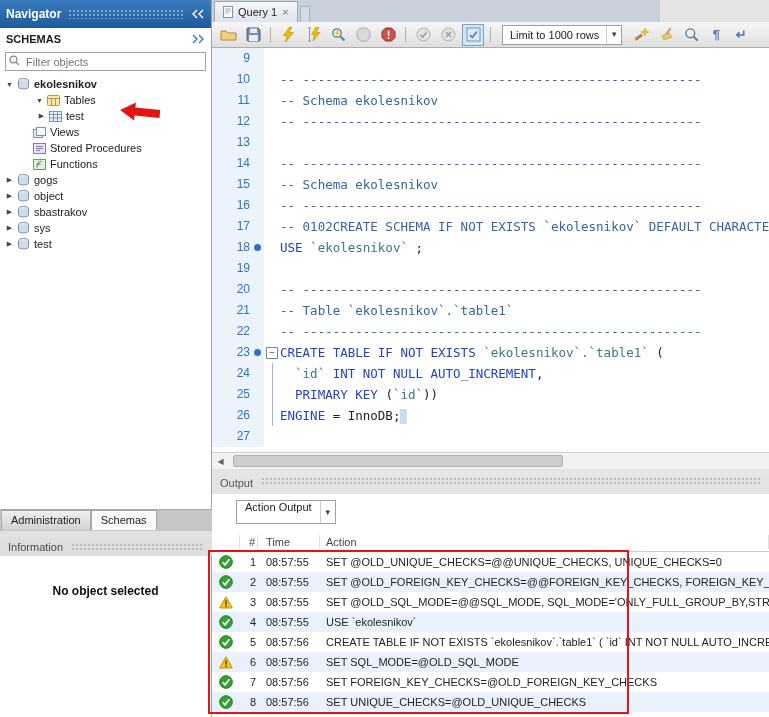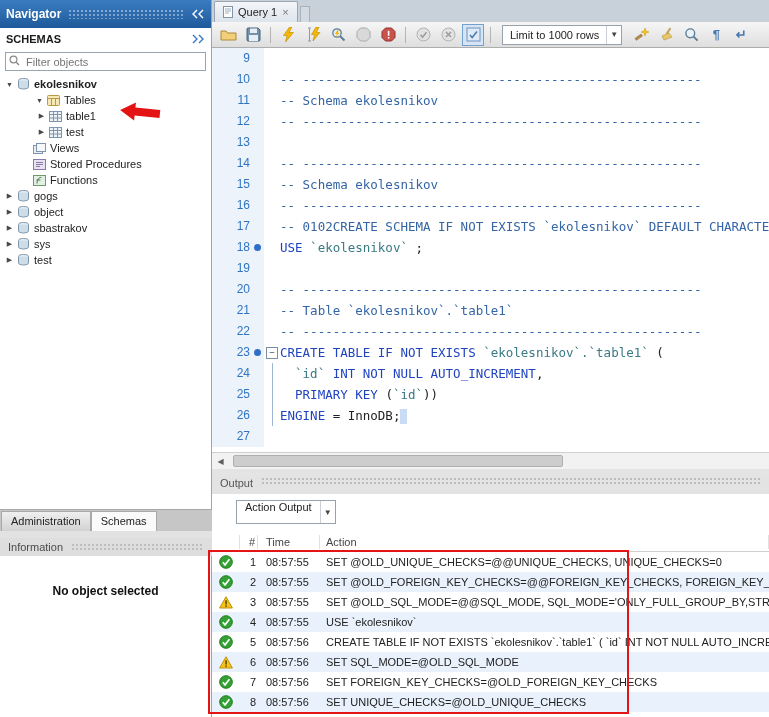--- a/index.html
+++ b/index.html
@@ -14,31 +14,31 @@
 .schemas-row .sp{flex:1;}
 .filter-row{padding:2px 5px;position:relative;background:#fff;}
 .filter-input{width:100%;height:19px;border:1px solid #9aa4ae;font-size:11px;padding:1px 4px 1px 20px;color:#333;font-family:inherit;}
 .filter-mag{position:absolute;left:9px;top:5px;line-height:0;}
 .tree{padding-top:3px;background:#fff;}
 .tree-item{height:16px;display:flex;align-items:center;cursor:default;white-space:nowrap;}
 .tree-item .arrow{width:11px;font-size:7px;color:#4a4a4a;text-align:center;flex:none;}
 .tree-item .ticon{width:16px;display:inline-flex;justify-content:center;flex:none;line-height:0;}
 .tree-item .tlabel{padding-left:3px;}
 .tree-item.bold .tlabel{font-weight:bold;}
-.side-tabs{position:absolute;left:0;top:509px;width:212px;height:22px;background:#c6c6c6;border-top:1px solid #a8a8a8;display:flex;align-items:center;padding-left:1px;}
+.side-tabs{position:absolute;left:0;top:509px;width:212px;height:22px;background:#c6c6c6;border-top:1px solid #a8a8a8;display:flex;align-items:flex-start;padding-left:1px;}
 .side-tab{height:20px;padding:3px 9px;background:linear-gradient(#efefef,#d2d2d2);border:1px solid #a8a8a8;border-bottom:none;font-size:11px;}
 .side-tab.active{background:#fafafa;}
 .gray-strip{position:absolute;left:0;top:531px;width:212px;height:7px;background:#e2e2e2;}
 .info-header{position:absolute;left:0;top:538px;width:212px;height:18px;background:#dedede;color:#4a4a4a;display:flex;align-items:center;padding:0 8px;}
 .hdots{flex:1;height:8px;margin-left:8px;background-image:radial-gradient(#bdbdbd .8px,transparent 1.1px);background-size:4px 4px;}
 .info-body{position:absolute;left:0;top:556px;width:211px;height:161px;background:#fff;text-align:center;padding-top:28px;font-weight:bold;font-size:12px;color:#111;}
 
 
 .main{position:absolute;left:212px;top:0;width:557px;height:717px;background:#e4e4e4;}
-.tabbar{position:absolute;left:0;top:0;width:557px;height:22px;background:#c8d0da;display:flex;align-items:flex-end;padding-left:2px;}
+.tabbar{position:absolute;left:0;top:0;width:448px;height:22px;background:#c8d0da;display:flex;align-items:flex-end;padding-left:2px;}
 .qtab{height:21px;background:linear-gradient(#f4f6f9,#dde4ec);border:1px solid #9aa5b2;border-bottom:none;border-radius:2px 2px 0 0;display:flex;align-items:center;gap:5px;padding:0 8px;font-size:11px;}
 .qtab .close{color:#777;font-size:11px;}
 .qtab .ticn{line-height:0;}
 .tab-stub{width:10px;height:16px;background:#d4dae2;border:1px solid #a8b0ba;border-bottom:none;margin-left:2px;}
 .toolbar{position:absolute;left:0;top:22px;width:557px;height:26px;background:linear-gradient(#f6f6f6,#dedede);border-bottom:1px solid #adadad;display:flex;align-items:center;gap:5px;padding:0 6px;overflow:hidden;}
 .tbtn{width:20px;height:20px;display:inline-flex;align-items:center;justify-content:center;flex:none;line-height:0;}
 .tbtn.active{background:#d6e4f3;outline:1px solid #74a0cc;}
 .tbtn.glyph{font-size:13px;color:#4878b0;font-weight:bold;line-height:20px;}
 .tsep{width:1px;height:16px;background:#b3b3b3;margin:0 2px;flex:none;}
 .limit-dd{height:20px;background:#fff;border:1px solid #98a2ac;display:flex;align-items:center;font-size:11px;flex:none;margin:0 4px;}
@@ -131,30 +131,20 @@
         </div>
         <div class="tree-item" style="padding-left: 20px; margin-left: 14px;">
           <span class="arrow">▼</span>
           <span class="ticon">
             <svg width="13" height="11">
               <rect x="0.5" y="0.5" width="12" height="10" rx="1" fill="#f7e9b5" stroke="#b79b44"></rect>
               <path d="M0.5 3.5h12M4.5 3.5v7M8.5 3.5v7" stroke="#b79b44" fill="none"></path>
             </svg>
           </span>
           <span class="tlabel">Tables</span>
-        </div>
-        <div class="tree-item" style="padding-left: 36px;">
-          <span class="arrow">▶</span>
-          <span class="ticon">
-            <svg width="13" height="11">
-              <rect x="0.5" y="0.5" width="12" height="10" fill="#eef3f8" stroke="#7e95ab"></rect>
-              <path d="M0.5 3.5h12M0.5 7h12M4.5 0.5v10M8.5 0.5v10" stroke="#7e95ab" fill="none"></path>
-            </svg>
-          </span>
-          <span class="tlabel">table1</span>
         </div>
         <div class="tree-item" style="padding-left: 36px;">
           <span class="arrow">▶</span>
           <span class="ticon">
             <svg width="13" height="11">
               <rect x="0.5" y="0.5" width="12" height="10" fill="#eef3f8" stroke="#7e95ab"></rect>
               <path d="M0.5 3.5h12M0.5 7h12M4.5 0.5v10M8.5 0.5v10" stroke="#7e95ab" fill="none"></path>
             </svg>
           </span>
           <span class="tlabel">test</span>

